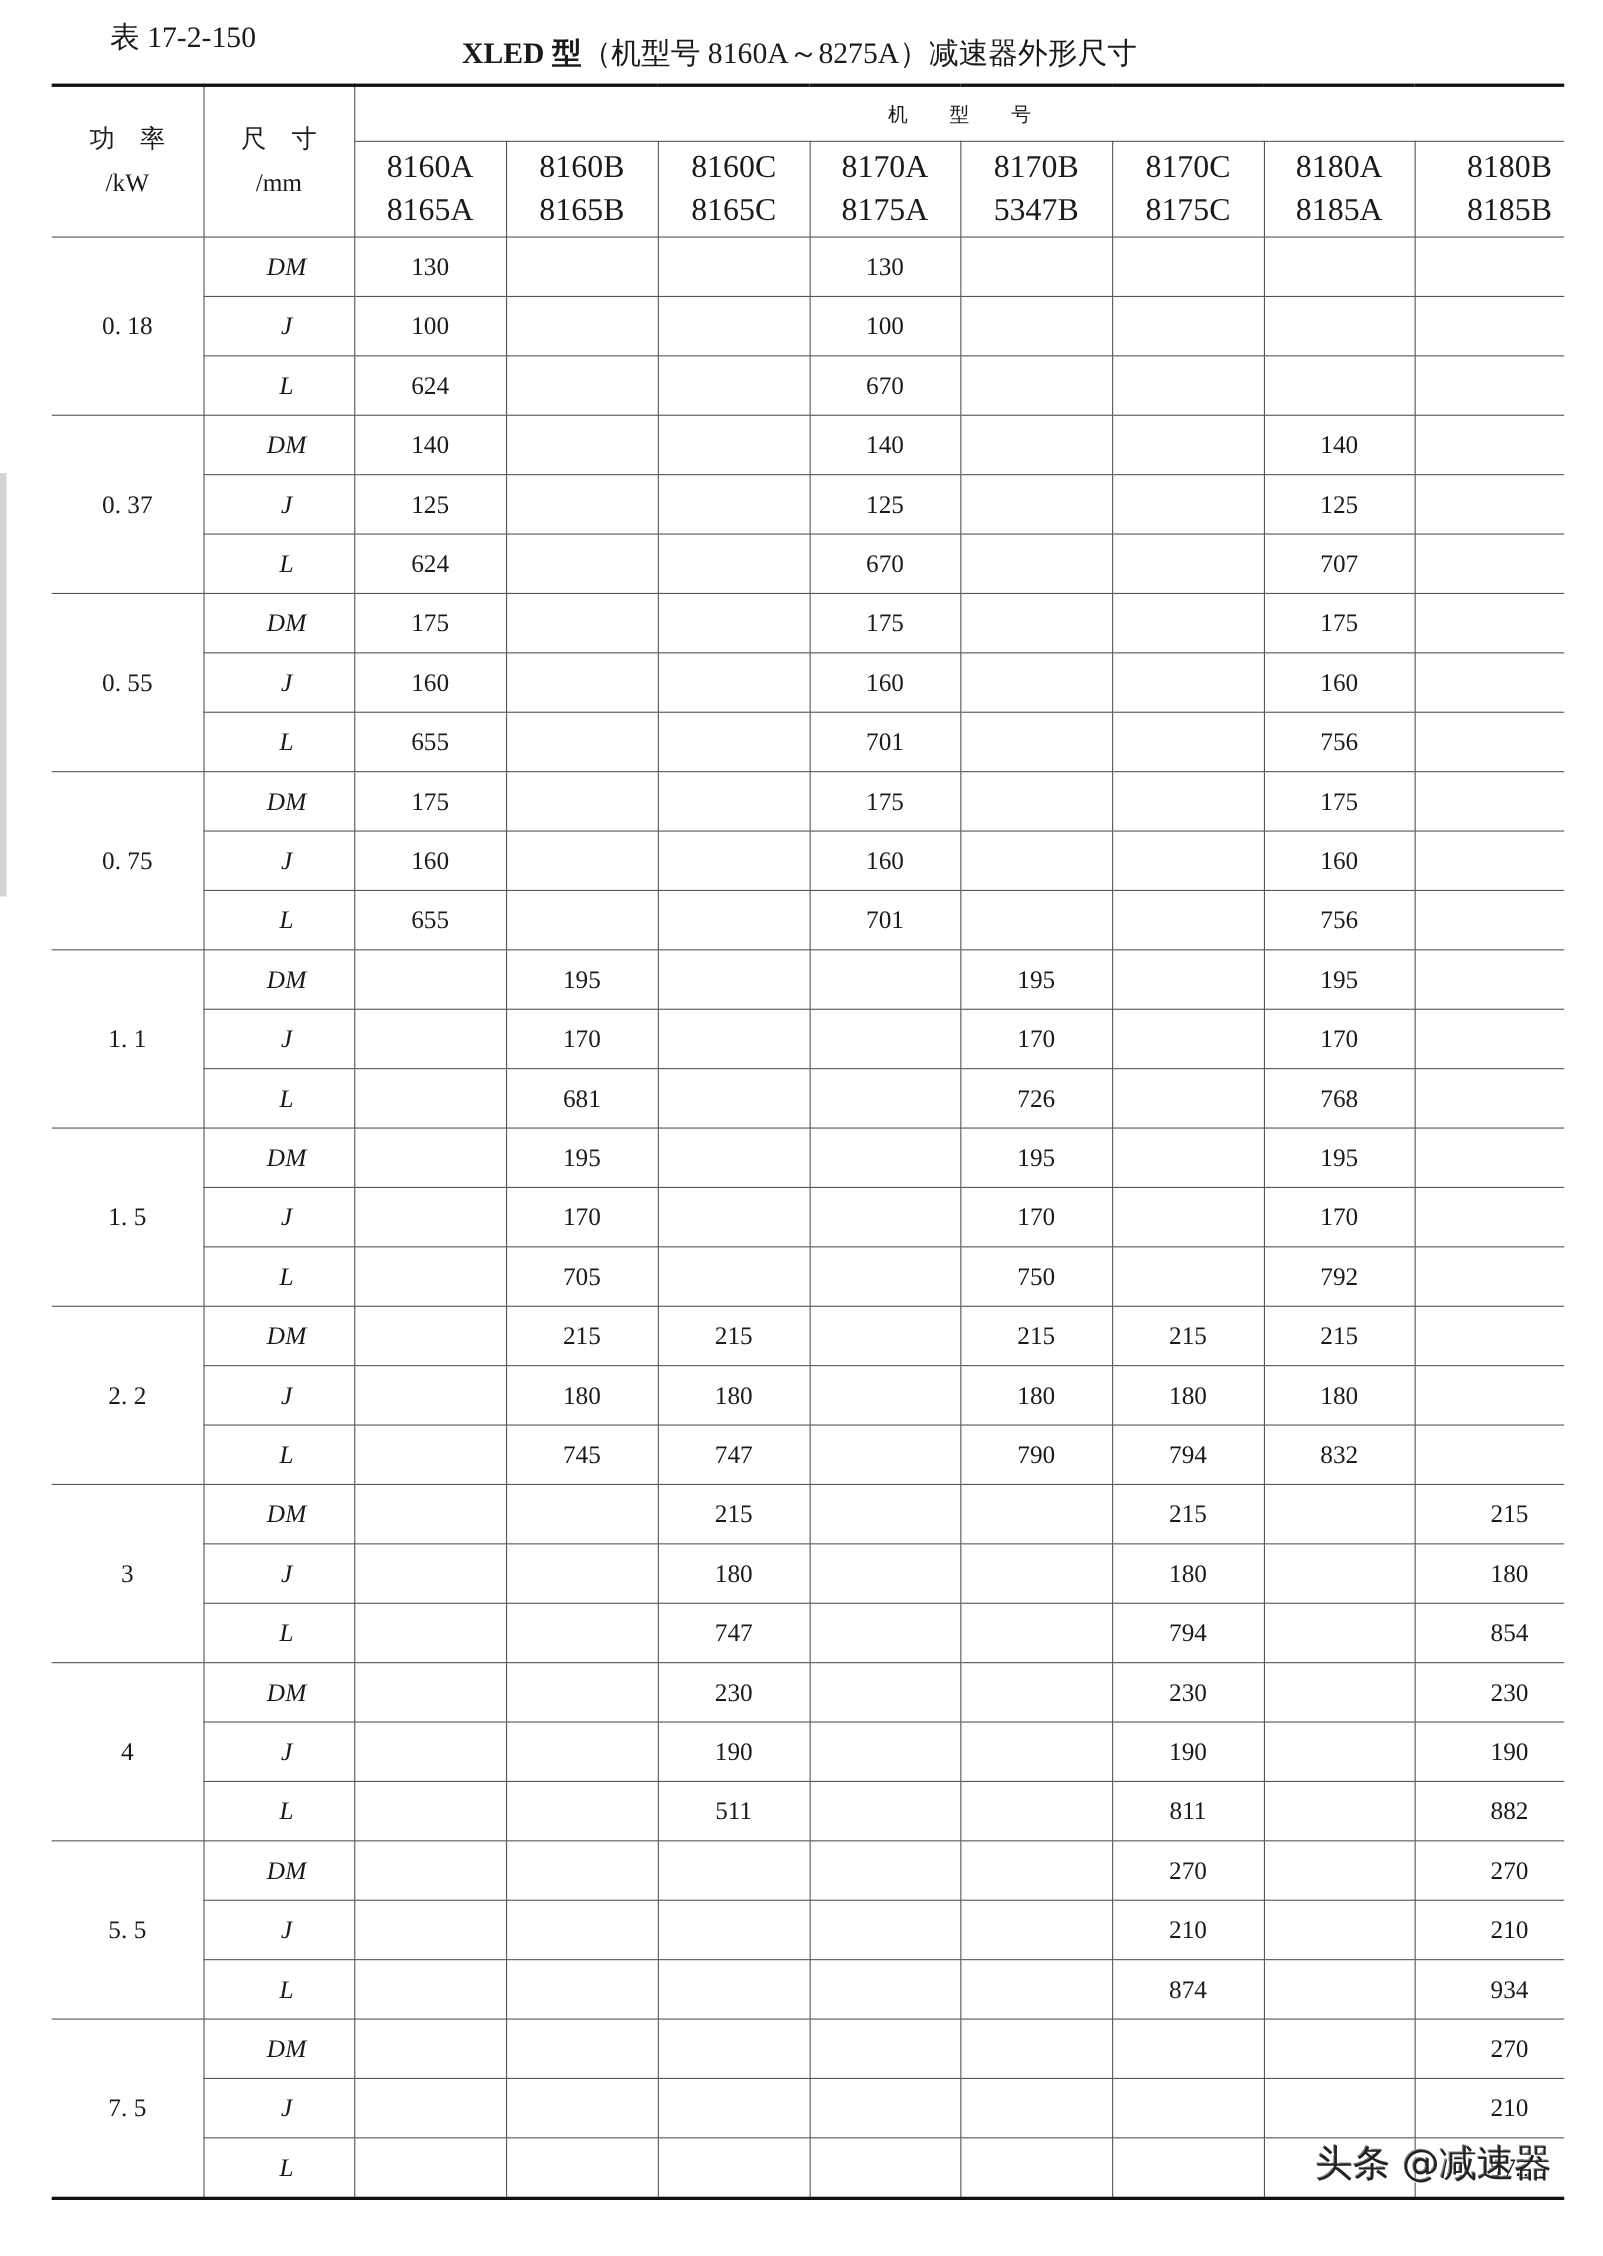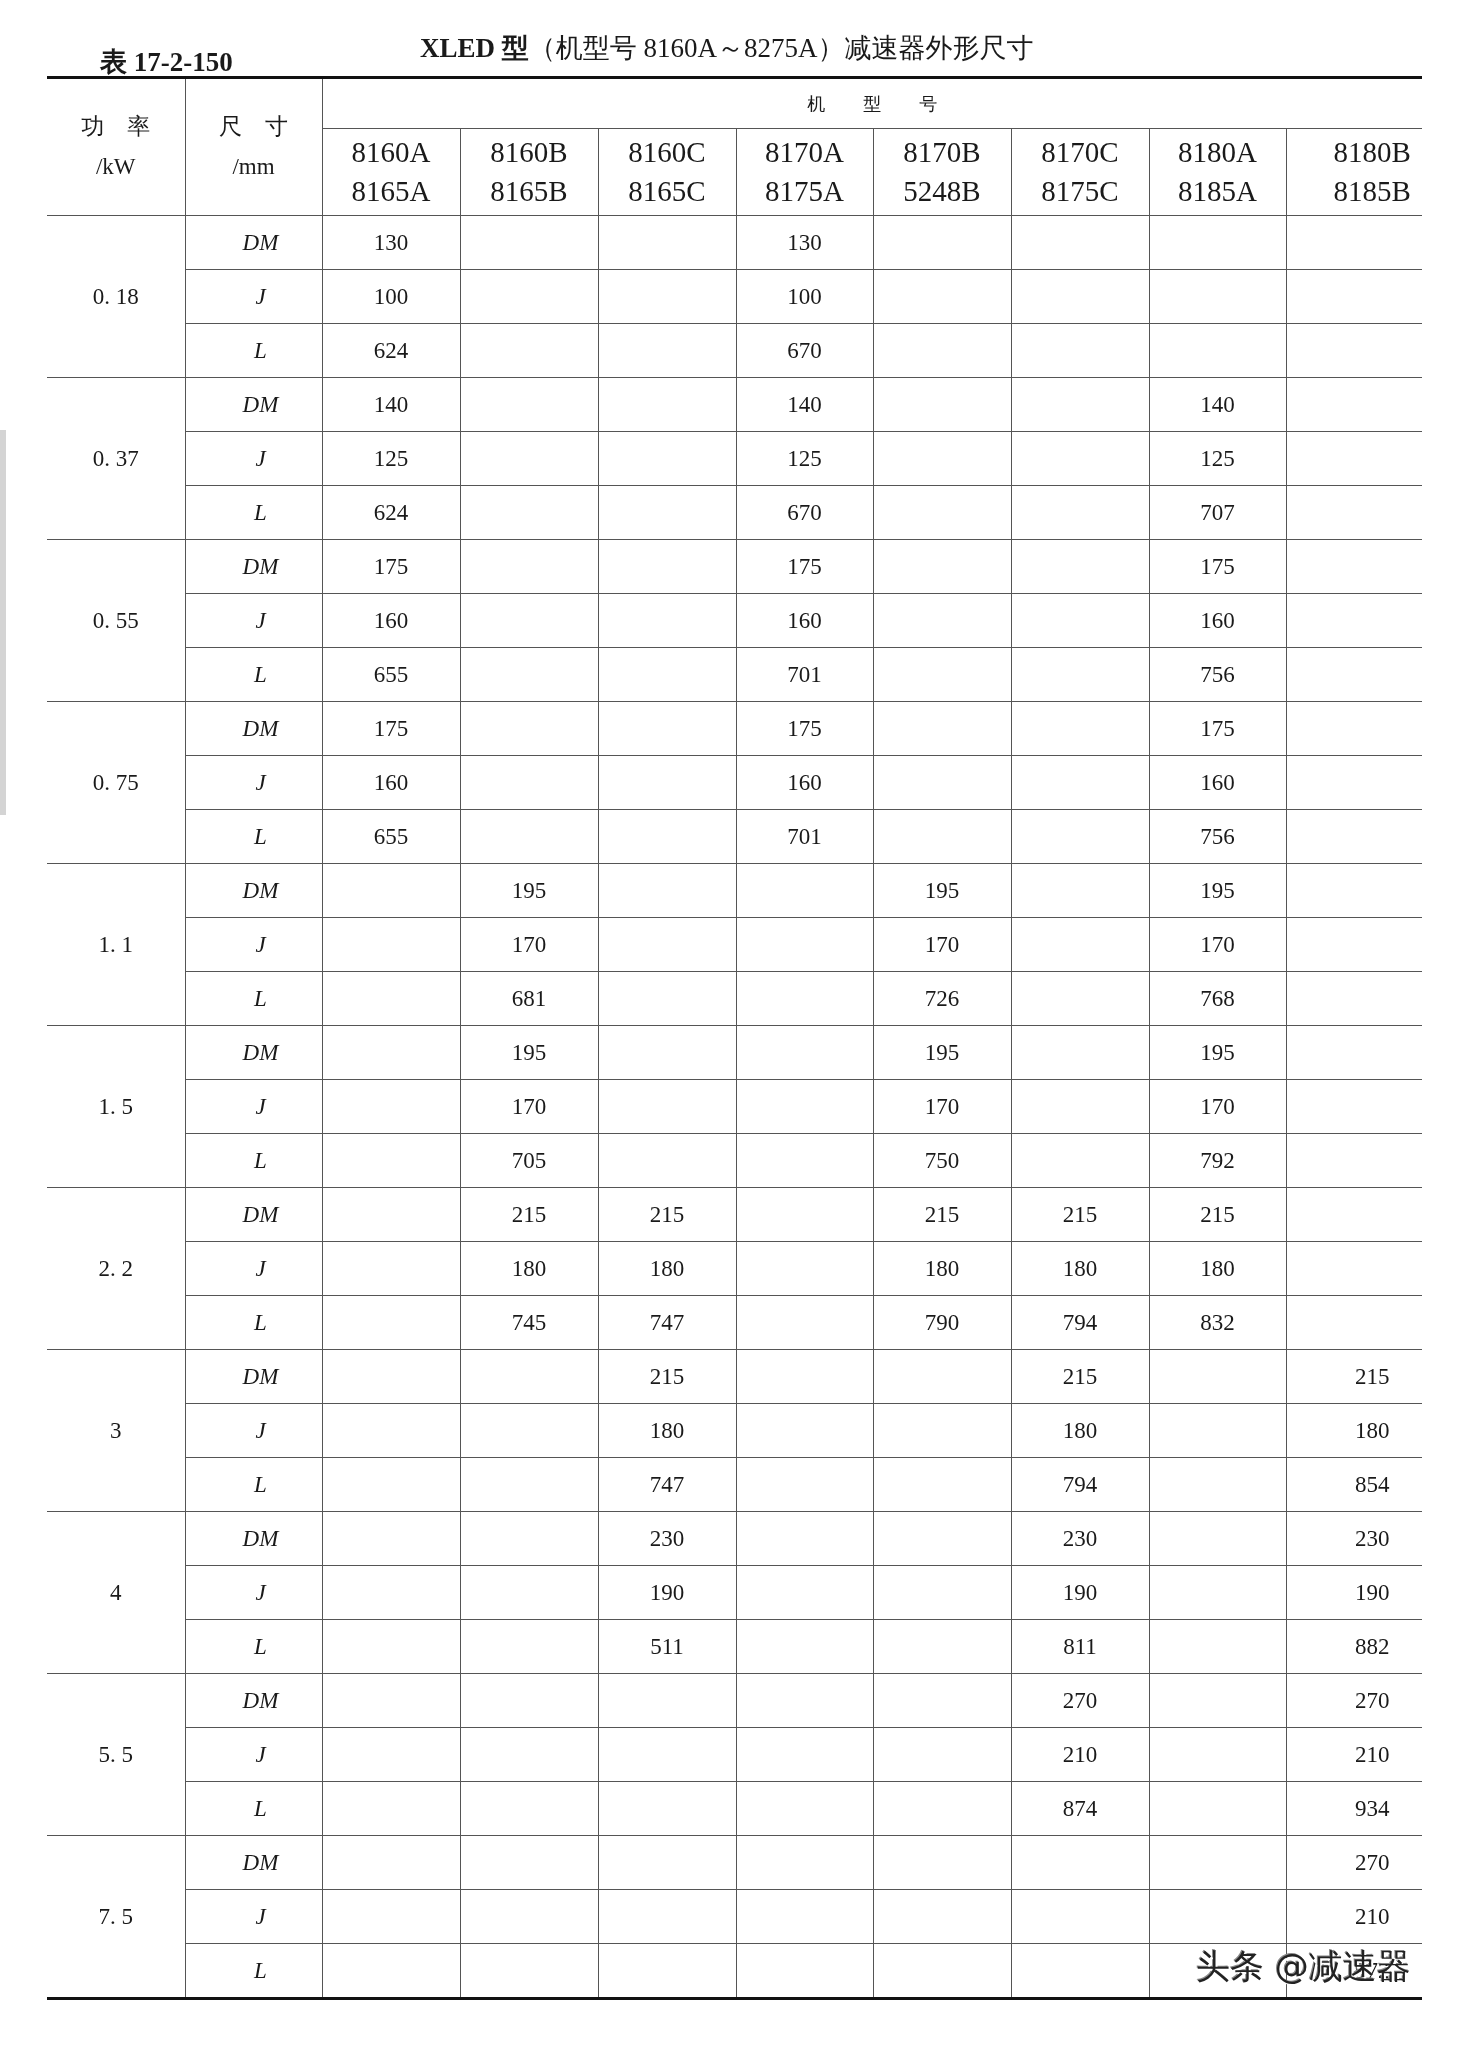--- a/index.html
+++ b/index.html
@@ -1,19 +1,19 @@
 <!DOCTYPE html>
 <html><head>
 <meta charset="utf-8">
 <style>
   html, body { margin:0; padding:0; background:#ffffff; }
   body { width:1457px; height:2051px; position:relative; overflow:hidden;
          font-family:"Liberation Serif","DejaVu Serif",serif; color:#1a1a1a; }
   .strip { position:absolute; left:0; top:430px; width:6px; height:385px; background:#d4d4d4; }
-  .title-left { position:absolute; left:100px; top:44px; font-size:27px; font-weight:bold;
+  .title-left { position:absolute; left:100px; top:16px; font-size:27px; font-weight:normal;
                 font-family:"Liberation Serif","DejaVu Serif",serif; letter-spacing:0px; }
   .title-main { position:absolute; left:420px; top:30px; font-size:27px;
                 font-family:"Liberation Serif","DejaVu Serif",serif; }
   .title-main b { font-weight:bold; }
   table { position:absolute; left:47px; top:76px; width:1375px; border-collapse:collapse;
           table-layout:fixed; }
   td, th { border:1.4px solid #555; text-align:center; vertical-align:middle; padding:0;
            font-weight:normal; font-size:23px; }
   table { border-top:3px solid #111; border-bottom:3px solid #111; }
   tr > :first-child { border-left:none; }
@@ -53,21 +53,21 @@
     <tr>
       <th class="h-left" rowspan="2"><span>功　率</span><br><span>/kW</span></th>
       <th class="h-left" rowspan="2"><span>尺　寸</span><br><span>/mm</span></th>
       <th class="h-group" colspan="8">机型号</th>
     </tr>
     <tr id="model-row">
         <th class="h-model"><span>8160A</span><br><span>8165A</span></th>
         <th class="h-model"><span>8160B</span><br><span>8165B</span></th>
         <th class="h-model"><span>8160C</span><br><span>8165C</span></th>
         <th class="h-model"><span>8170A</span><br><span>8175A</span></th>
-        <th class="h-model"><span>8170B</span><br><span>5248B</span></th>
+        <th class="h-model"><span>8170B</span><br><span>5347B</span></th>
         <th class="h-model"><span>8170C</span><br><span>8175C</span></th>
         <th class="h-model"><span>8180A</span><br><span>8185A</span></th>
         <th class="h-model"><span>8180B</span><br><span>8185B</span></th>
       </tr>
   </thead>
   <tbody id="tbody">
       <tr>
         <td rowspan="3" class="pow">0. 18</td>
         <td class="dim">DM</td>
         <td>130</td>

